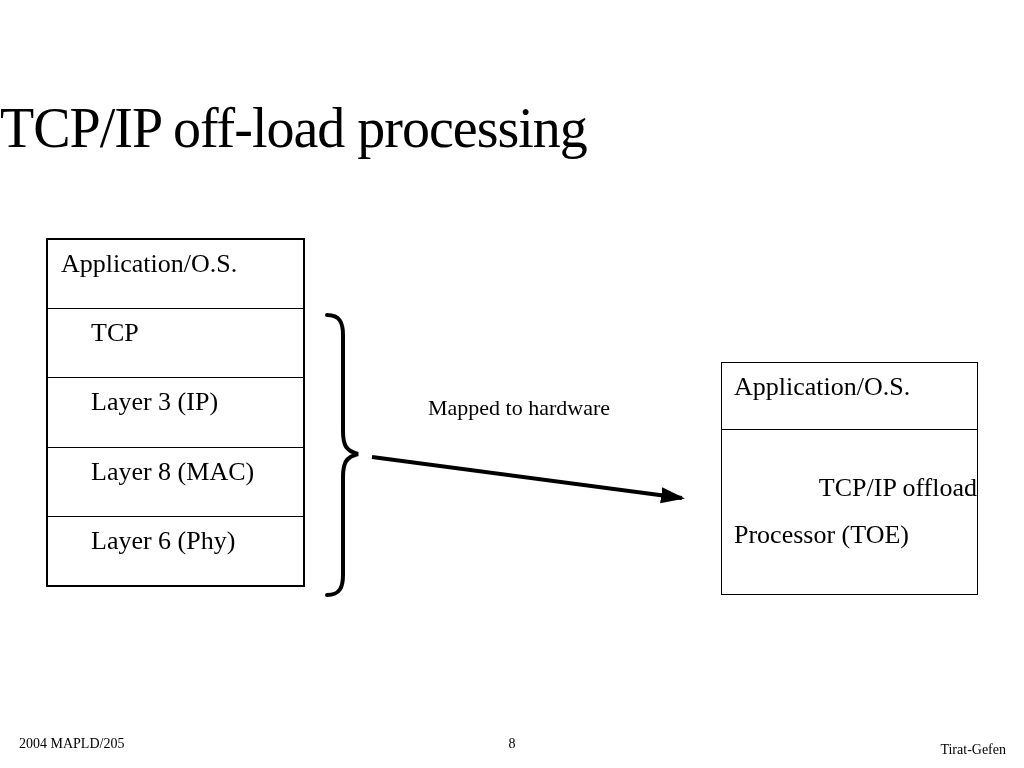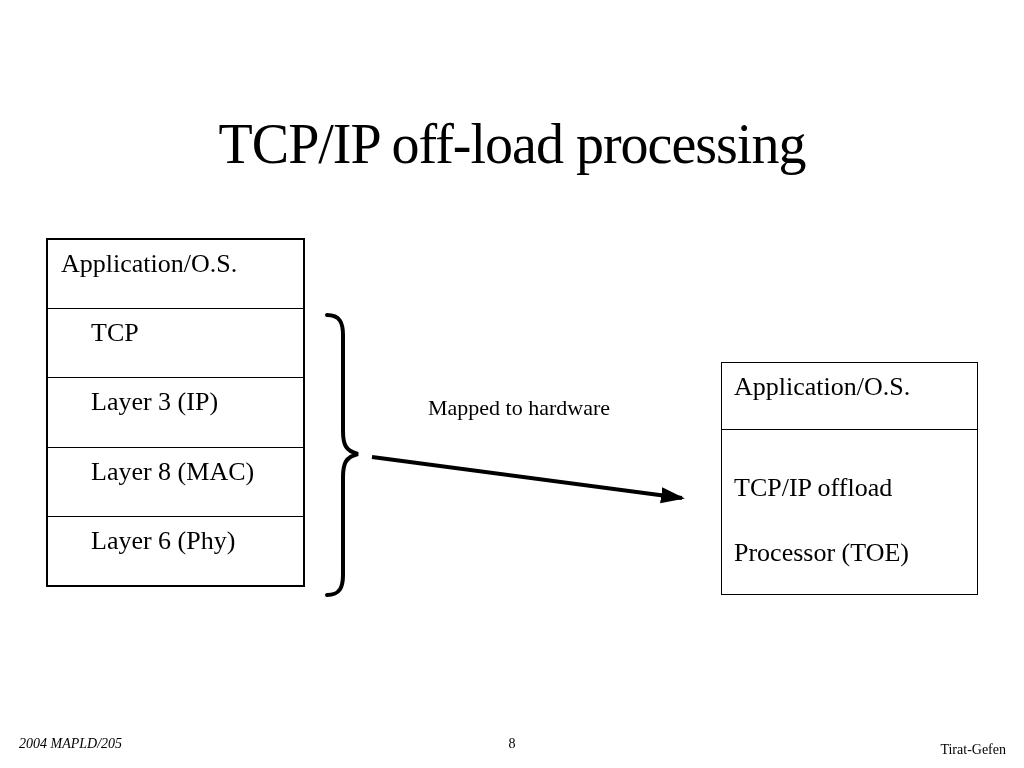--- a/index.html
+++ b/index.html
@@ -12,27 +12,26 @@
   }
   .slide {
     position: relative;
     width: 1024px; height: 768px;
     background: #ffffff;
   }
   .title {
     position: absolute;
     top: 98px; left: 0;
     width: 1024px;
-    text-align: center;
+    text-align: left;
     font-size: 56px;
     line-height: 1.1;
     letter-spacing: -1px;
     color: #000;
     white-space: nowrap;
-    margin-top: 16px;
   }
   
   .stack {
     position: absolute;
     left: 46px; top: 238px;
     width: 259px; height: 349px;
     border: 2px solid #000;
     display: flex;
     flex-direction: column;
   }
@@ -82,31 +81,31 @@
     line-height: 30px;
     padding: 9px 4px 0 12px;
     white-space: nowrap;
   }
   .toe-bottom {
     flex: 1 1 auto;
     font-size: 26px;
     padding-left: 12px;
     white-space: nowrap;
   }
-  .toe-line1 { margin-top: 43px; line-height: 30px; }
-  .toe-line2 { margin-top: 35px; line-height: 30px; }
+  .toe-line1 { margin-top: 43px; line-height: 30px; text-align: right; }
+  .toe-line2 { margin-top: 17px; line-height: 30px; }
   
   .footer {
     position: absolute;
     left: 0; top: 735px;
     width: 1024px;
     font-size: 14px;
     line-height: 17px;
   }
-  .footer-left  { position: absolute; left: 19px;  top: 0; white-space: nowrap; font-style: italic; }
+  .footer-left  { position: absolute; left: 19px;  top: 0; white-space: nowrap; }
   .footer-center{ position: absolute; left: 0; top: 0; width: 1024px; text-align: center; }
   .footer-right { position: absolute; right: 18px; top: 0; white-space: nowrap; margin-top: 6px; }
 </style>
 </head>
 <body>
 
 <div class="slide">
 
   <div class="title">TCP/IP off-load processing</div>
 

